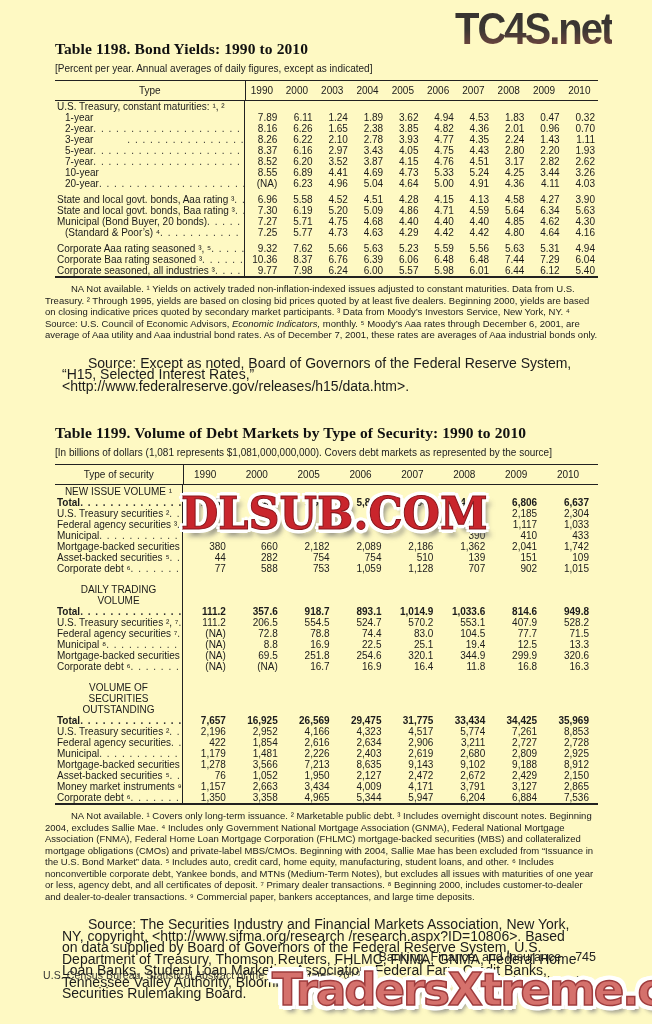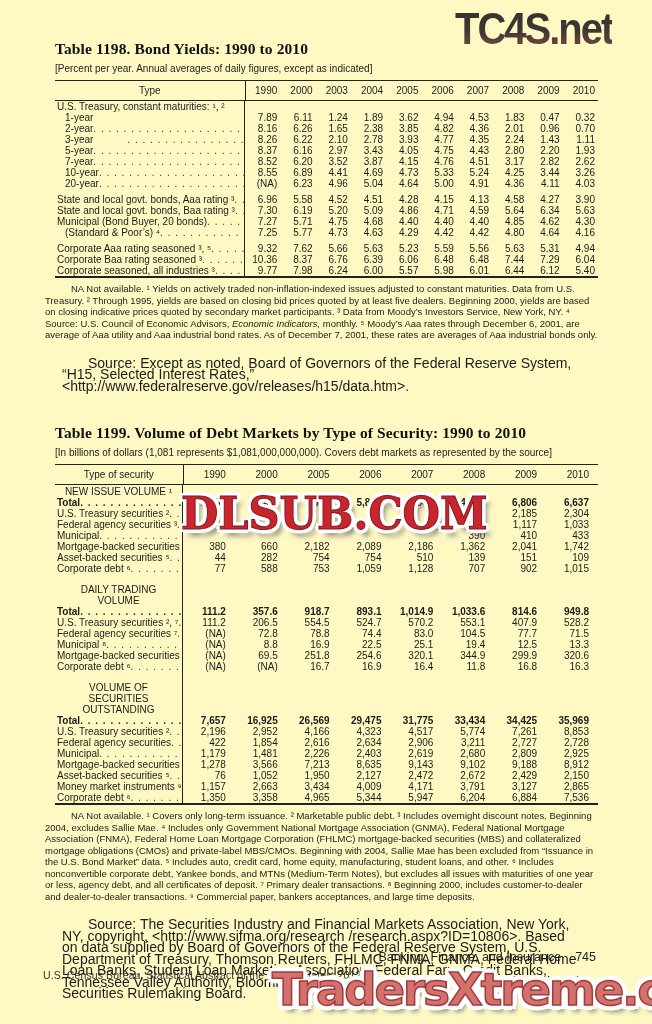--- a/index.html
+++ b/index.html
@@ -15,21 +15,21 @@
     font-family:"Liberation Serif",serif;font-weight:bold;
     font-size:15.5px;margin:0 0 5px 10px;letter-spacing:.1px;color:#111;
   }
   .bracket{font-size:10px;margin:0 0 6px 10px;color:#222;}
   table{border-collapse:collapse;table-layout:fixed;width:543px;margin-left:10px;border-bottom:2px solid #222;}
   thead th{
     font-weight:normal;font-size:10px;height:17px;
     border-top:1.5px solid #222;border-bottom:1px solid #222;vertical-align:middle;
   }
   th.lbl-h{text-align:center;border-right:1px solid #222;}
-  th.num-h{text-align:right;margin-left:20px;}
+  th.num-h{margin-left:20px;}
   td{font-size:10px;height:11px;line-height:11px;padding:0;vertical-align:bottom;}
   td.lbl-cell{
     display:flex;align-items:baseline;border-right:1px solid #222;
     padding-left:2px;height:11px;overflow:hidden;
   }
   td.lbl-cell .lbl{white-space:nowrap;}
   td.lbl-cell.section{display:block;text-align:center;height:auto;line-height:11px;padding:1px 4px 0 4px;}
   td.lbl-cell.section .lbl{white-space:normal;}
   .leader{flex:1 1 auto;overflow:hidden;white-space:nowrap;color:#333;}
   .leader::after{content:" . . . . . . . . . . . . . . . . . . . . . . . . . . . . . . . . . . . . . . . . . . . . . . . .";letter-spacing:1px;}
@@ -201,21 +201,21 @@
             <td class="num">3.52</td>
             <td class="num">3.87</td>
             <td class="num">4.15</td>
             <td class="num">4.76</td>
             <td class="num">4.51</td>
             <td class="num">3.17</td>
             <td class="num">2.82</td>
             <td class="num">2.62</td>
           </tr>
           <tr>
-            <td class="lbl-cell" style="padding-left: 10px;">
+            <td class="lbl-cell" style="padding-left: 10px; flex-direction: column;">
               <span class="lbl">10-year</span>
               <span class="leader"></span>
             </td>
             <td class="num">8.55</td>
             <td class="num">6.89</td>
             <td class="num">4.41</td>
             <td class="num">4.69</td>
             <td class="num">4.73</td>
             <td class="num">5.33</td>
             <td class="num">5.24</td>

